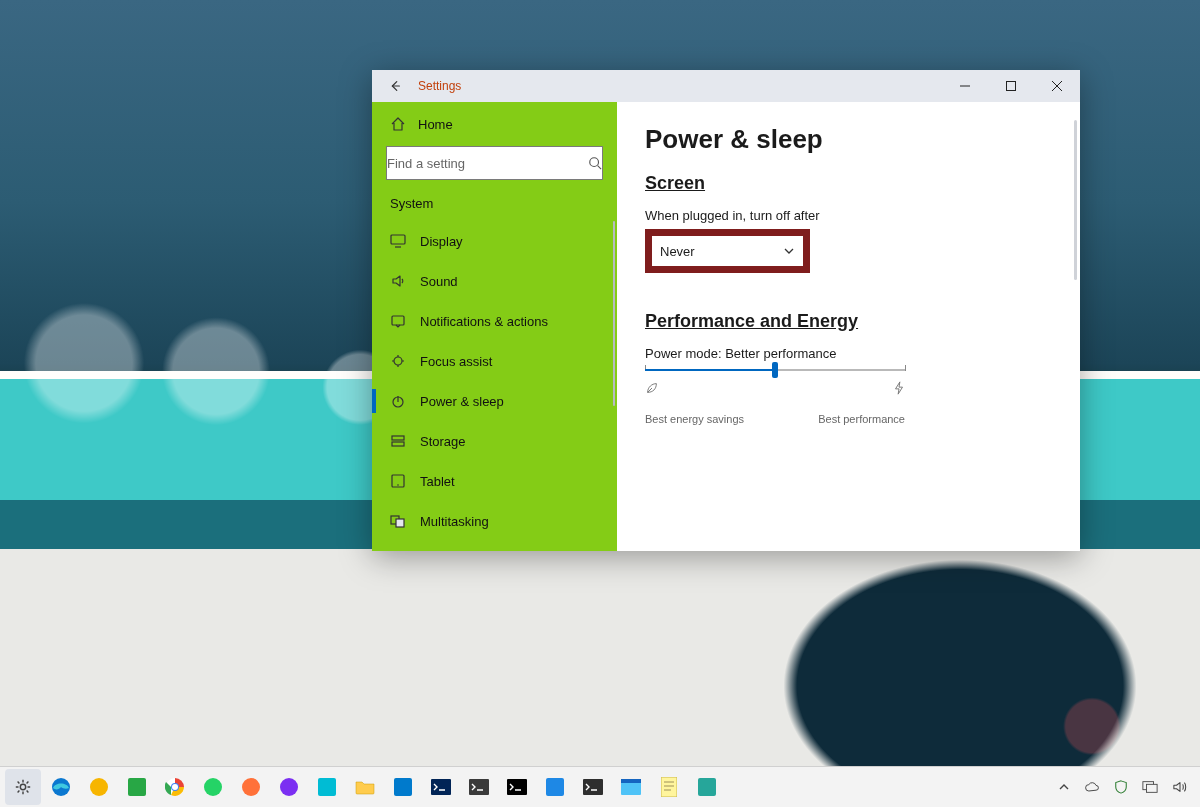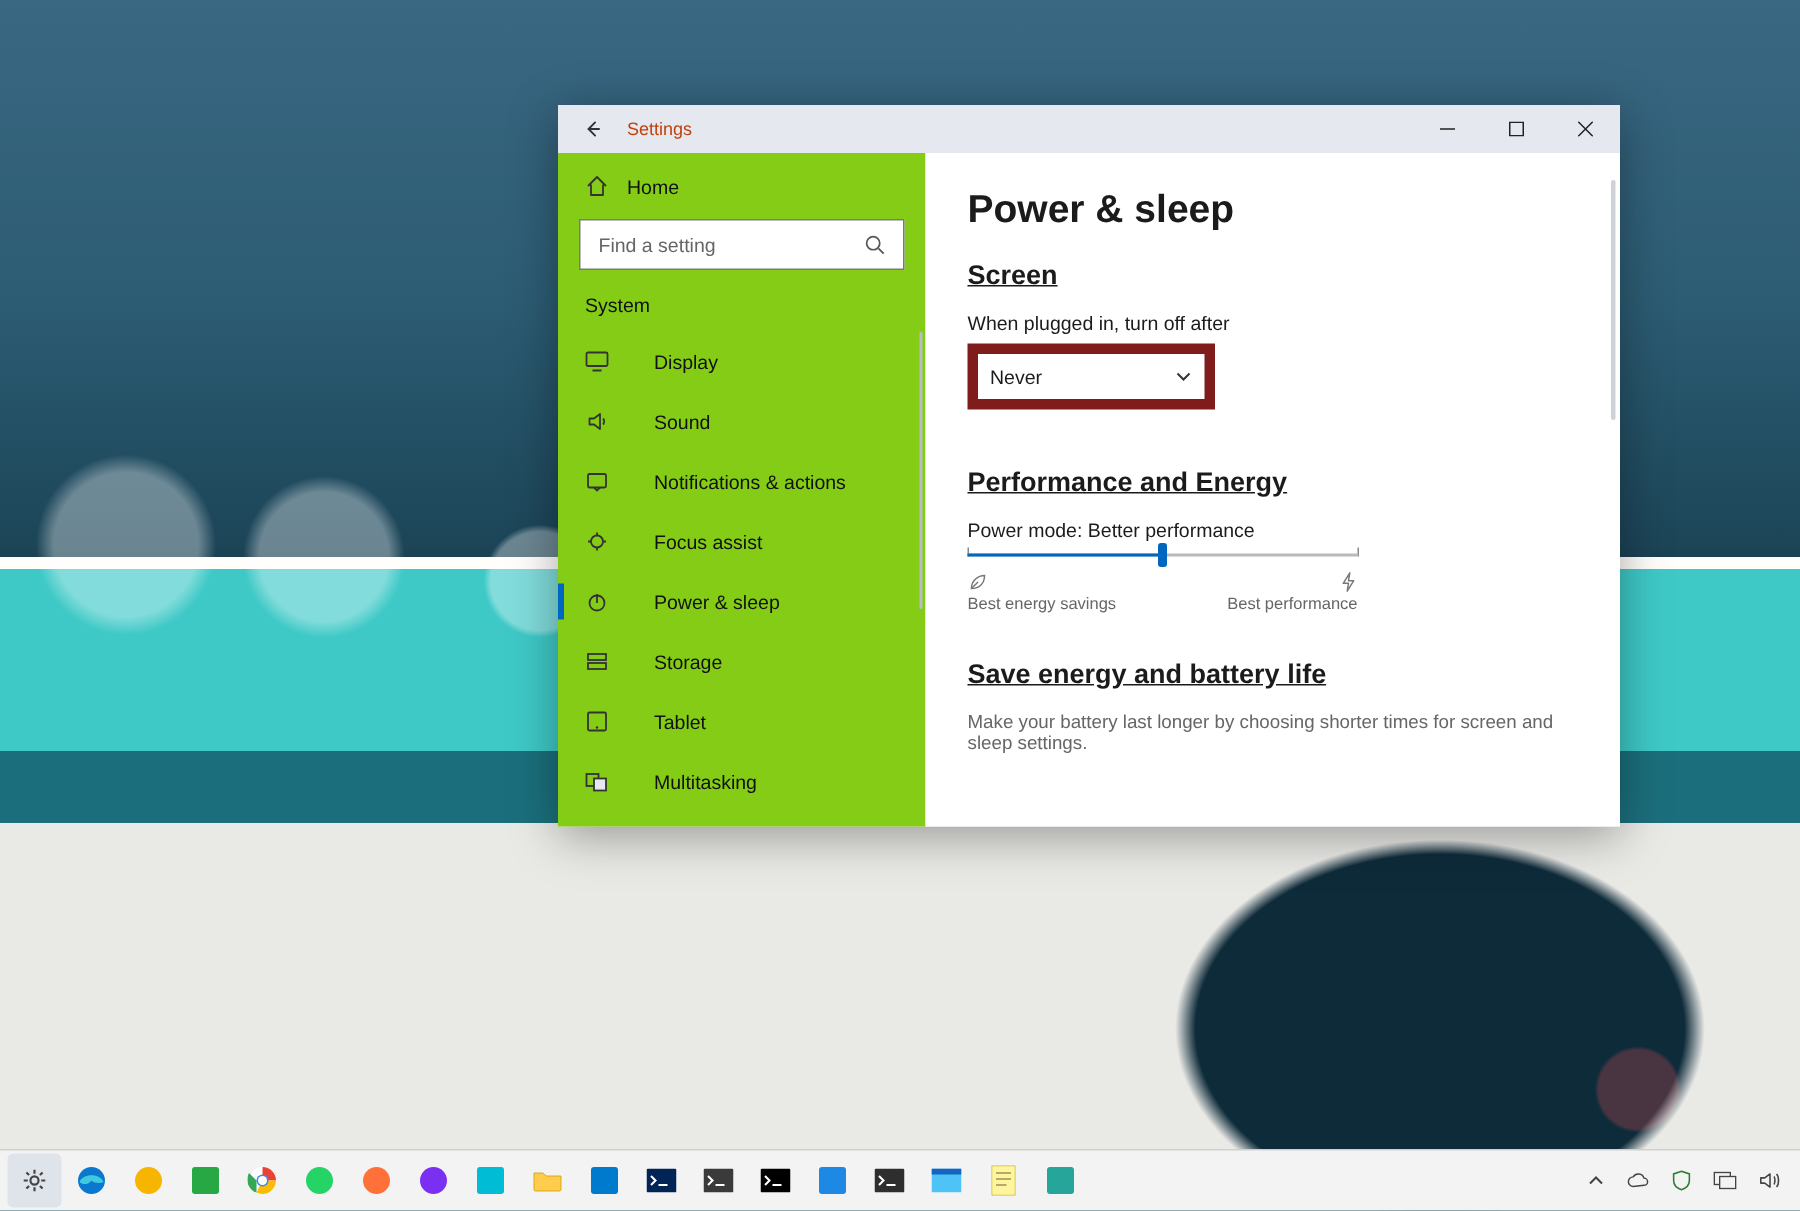--- a/index.html
+++ b/index.html
@@ -20,45 +20,45 @@
           box-shadow:0 6px 30px rgba(0,0,0,.35);display:flex;flex-direction:column;}
   .titlebar{height:32px;display:flex;align-items:center;background:#e5e8ee;font-size:12px;color:#c2410c;}
   .tb-back{width:46px;height:32px;display:flex;align-items:center;justify-content:center;}
   .tb-title{flex:0 0 auto;}
   .tb-spacer{flex:1;}
   .tb-btn{width:46px;height:32px;display:flex;align-items:center;justify-content:center;color:#222;}
   .window-body{flex:1;display:flex;min-height:0;}
   
   .nav{width:245px;background:#84cc16;display:flex;flex-direction:column;font-size:13px;color:#111;position:relative;}
   .nav .home{display:flex;align-items:center;gap:12px;padding:14px 18px;}
-  .search{margin:0 14px 14px 14px;height:32px;border:1px solid #7a7a7a;background:#fff;display:flex;align-items:center;padding:0 12px;color:#666;font-size:13px;}
+  .search{margin:0 14px 14px 14px;height:32px;border:1px solid #7a7a7a;background:#fff;display:flex;align-items:center;padding:0 0;color:#666;font-size:13px;}
   .search span{flex:1;}
   .crumb{font-weight:400;padding:2px 16px 10px 18px;font-size:13px;}
   .nav-scroll{position:relative;flex:1;overflow:hidden;}
   .nav-scroll::after{content:"";position:absolute;right:2px;top:0;width:2px;height:56%;background:#b7bbc2;border-radius:2px;}
-  .nav-item{display:flex;align-items:center;gap:30px;height:40px;padding:0 18px;cursor:default;}
+  .nav-item{display:flex;align-items:center;gap:14px;height:40px;padding:0 18px;cursor:default;}
   .nav-item.selected{position:relative;}
   .nav-item.selected::before{content:"";position:absolute;left:0;top:8px;bottom:8px;width:4px;background:#0067c0;}
   .nav-ico{width:16px;height:16px;display:flex;align-items:center;justify-content:center;color:#333;}
   
   .content{flex:1;background:#ffffff;padding:22px 28px 0 28px;overflow:hidden;font-size:13px;color:#1b1b1b;position:relative;}
   .content::after{content:"";position:absolute;right:3px;top:18px;width:3px;height:160px;background:#cfd2d8;border-radius:2px;}
   .h1{font-size:26px;font-weight:600;margin:0 0 18px 0;}
   .h2{font-size:18px;font-weight:600;margin:0 0 14px 0;text-decoration:underline;}
   .lbl{font-size:13px;margin-bottom:6px;}
   .drop{width:135px;height:30px;border:7px solid #7f1d1d;display:flex;align-items:center;padding:0 8px;justify-content:space-between;font-size:13px;background:#fff;}
   .sect{margin-bottom:38px;}
   .slider-wrap{width:260px;position:relative;margin-top:8px;}
   .track{height:2px;background:#b9b9b9;width:100%;position:relative;}
   .track .fill{position:absolute;left:0;top:0;height:2px;width:50%;background:#0067c0;}
   .thumb{position:absolute;left:50%;top:-7px;width:6px;height:16px;background:#0067c0;border-radius:2px;transform:translateX(-50%);}
   .tick{position:absolute;top:-4px;width:1px;height:6px;background:#888;}
   .tick.t0{left:0;} .tick.t1{left:50%;} .tick.t2{left:100%;}
   .slider-labels{display:flex;justify-content:space-between;margin-top:10px;font-size:11px;color:#666;width:260px;}
-  .slider-labels .c{display:flex;flex-direction:column;align-items:flex-start;gap:2px;}
+  .slider-labels .c{display:flex;flex-direction:column;align-items:flex-start;gap:18px;}
   .slider-labels .c.r{align-items:flex-end;}
   .desc{color:#666;font-size:12.5px;margin-top:4px;}
   
   .taskbar{position:absolute;left:0;right:0;bottom:0;height:40px;background:#f3f3f3;display:flex;align-items:center;padding:0 4px;border-top:1px solid #d0d0d0;}
   .tbico{width:36px;height:36px;margin:0 1px;border-radius:4px;display:flex;align-items:center;justify-content:center;font-size:16px;}
   .tbico.active{background:#dfe3ea;}
   .task-spacer{flex:1;}
   .tray{display:flex;align-items:center;gap:14px;padding:0 8px;color:#444;font-size:14px;}
   svg{display:block;}
 </style>
@@ -226,24 +226,20 @@
             </div>
             <div class="c r">
               <svg width="12" height="14" viewBox="0 0 12 16">
                   <path d="M7 1 2 9h4l-1 6 5-8H6z" stroke="#777" fill="none" stroke-width="1.1" stroke-linejoin="round"></path>
                 </svg>
               <span>Best performance</span>
             </div>
           </div>
         </div>
 
-        <div>
-          <div class="h2">Save energy and battery life</div>
-          <div class="desc">Make your battery last longer by choosing shorter times for screen and sleep settings.</div>
-        </div>
       </div>
     </div>
   </div>
 
   <div class="taskbar">
     <div id="pinned" style="display:flex;align-items:center;">
         <div class="tbico active">
           <span>
             <svg width="18" height="18" viewBox="0 0 20 20">
               <circle cx="10" cy="10" r="3" stroke="#444" fill="none" stroke-width="1.6"></circle>

